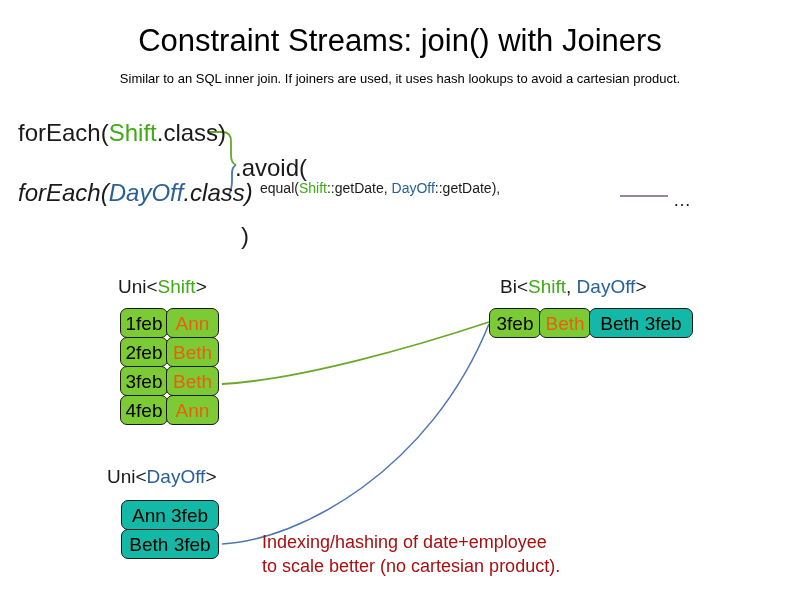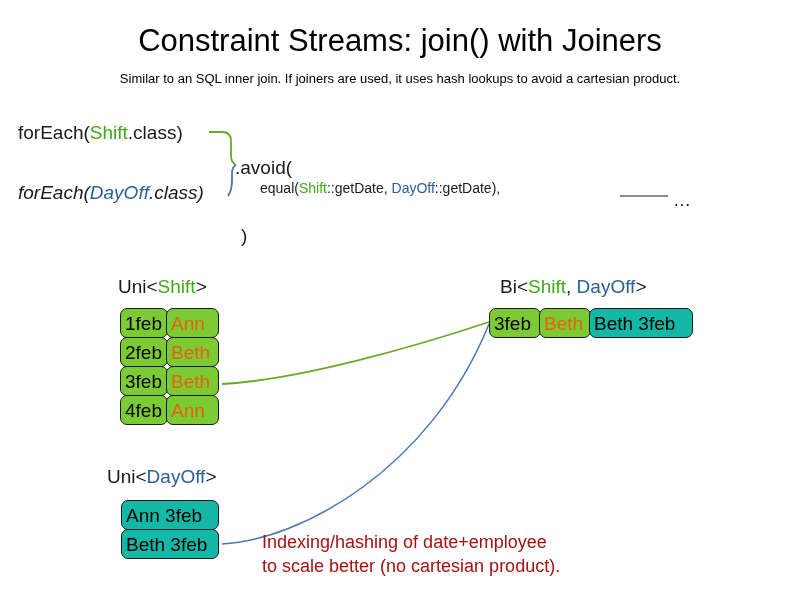--- a/index.html
+++ b/index.html
@@ -15,21 +15,21 @@
   #title{
     position:absolute;left:0;top:22px;width:800px;text-align:center;
     font-size:31px;line-height:38px;color:#000;white-space:nowrap;
   }
   #subtitle{
     position:absolute;left:0;top:70px;width:800px;text-align:center;
     font-size:13px;line-height:17px;color:#000;white-space:nowrap;
   }
 
   
-  .code-line{position:absolute;white-space:nowrap;font-size:19px;line-height:24px;color:#1a1a1a;}
+  .code-line{position:absolute;white-space:nowrap;font-size:24px;line-height:24px;color:#1a1a1a;}
   #foreach-shift{left:18px;top:121px;}
   #foreach-dayoff{left:18px;top:181px;font-style:italic;}
   #join-open{left:235px;top:156px;}
   #join-close{left:241px;top:224px;}
   .joiner-line{position:absolute;white-space:nowrap;font-size:14px;line-height:18px;color:#1a1a1a;}
   #joiner-0{left:260px;top:179px;}
   #joiner-1{left:260px;top:199px;}
   #ellipsis{position:absolute;left:673px;top:190px;font-size:18px;line-height:20px;color:#1a1a1a;}
 
   .t-shift{color:#3faa16;}
@@ -41,21 +41,21 @@
   #label-bi{left:500px;top:275px;}
   #label-uni-dayoff{left:107px;top:465px;}
 
   
   .row{position:absolute;display:flex;}
   .cell{
     box-sizing:border-box;
     border:1.6px solid #1a1a1a;
     border-radius:7px;
     height:30px;
-    display:flex;align-items:center;
+    display:flex;align-items:center;justify-content:center;
     font-size:19px;line-height:19px;
     padding:0 4px;
     margin-right:-2px;
   }
   .cell.green{background:#7ccb34;}
   .cell.blue{background:#14b8a6;}
   .cell .txt-date{color:#000000;}
   .cell .txt-name{color:#e8600f;}
   .cell .txt-plain{color:#000000;}
 

